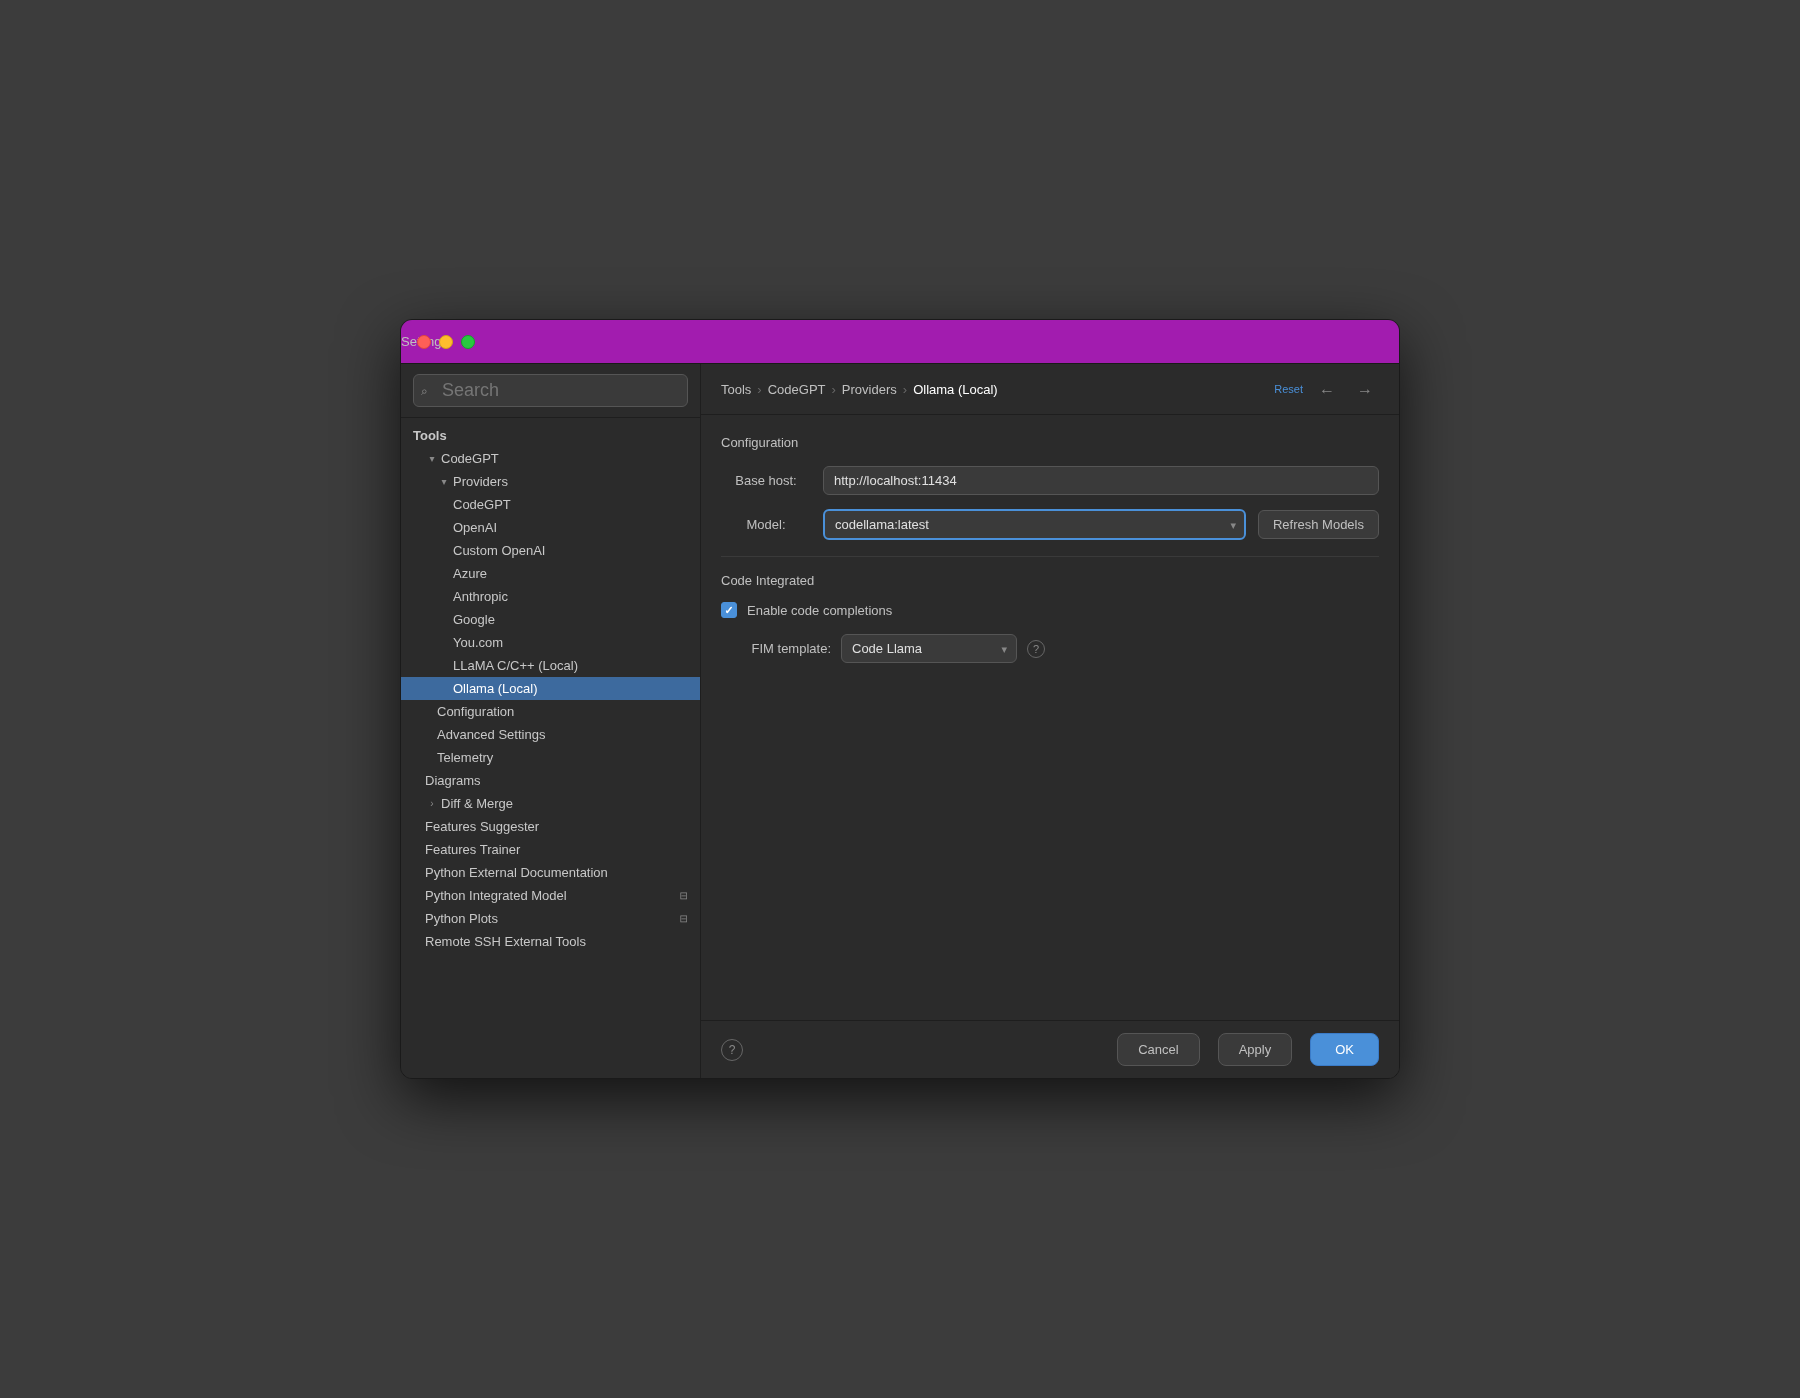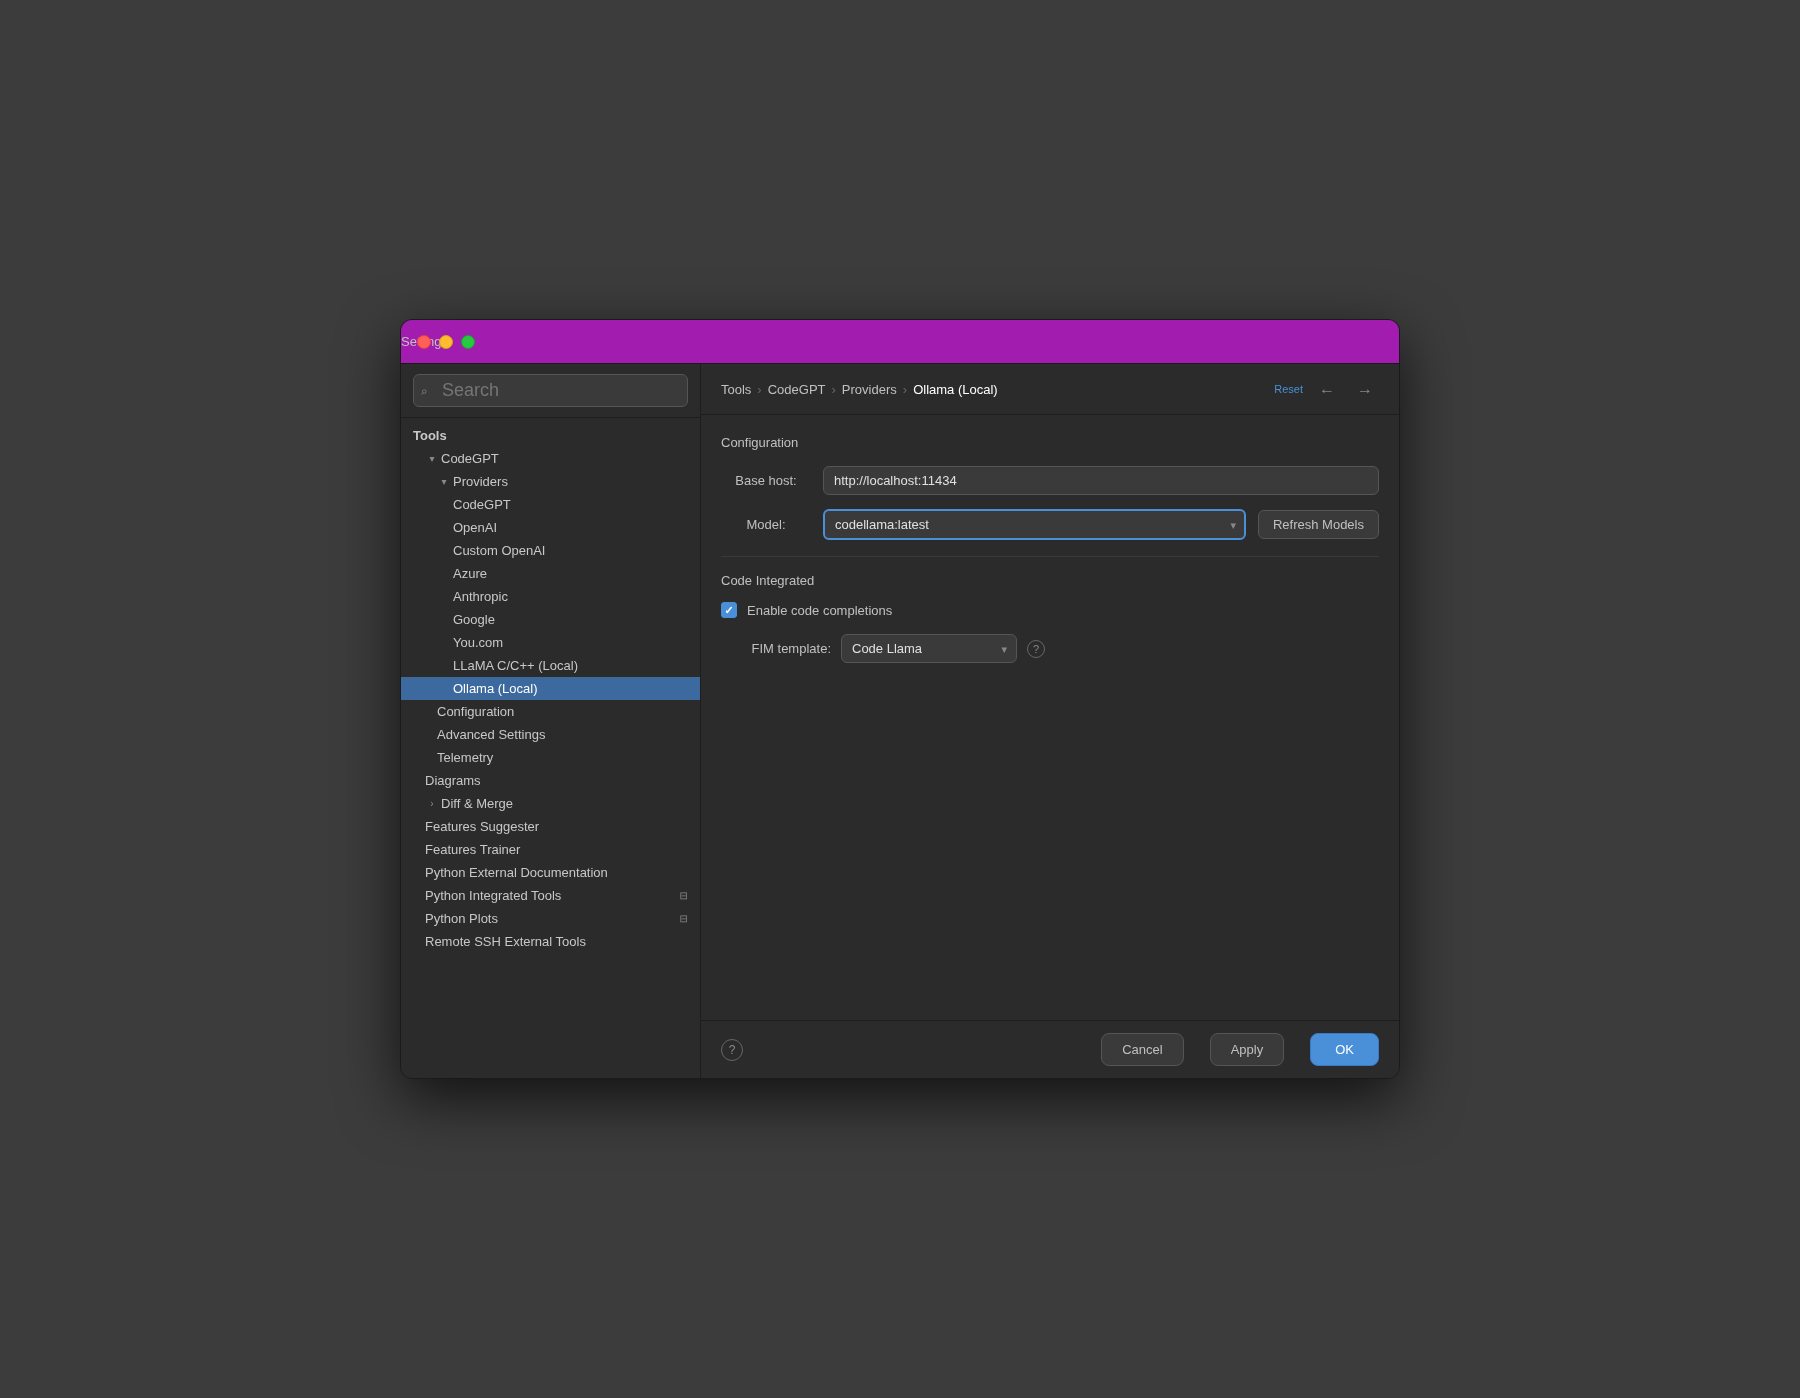--- a/index.html
+++ b/index.html
@@ -353,21 +353,21 @@
       background: none;
       color: #888;
       display: flex;
       align-items: center;
       justify-content: center;
       font-size: 12px;
       cursor: pointer;
     }
     .footer-right {
       display: flex;
-      gap: 26px;
+      gap: 18px;
     }
     .btn-cancel {
       background: #3a3a3a;
       border: 1px solid #555;
       border-radius: 8px;
       color: #c0c0c0;
       padding: 8px 20px;
       font-size: 13px;
       cursor: pointer;
     }
@@ -499,21 +499,21 @@
 
         <div class="tree-item tree-level-1">
           <span class="item-label">Features Trainer</span>
         </div>
 
         <div class="tree-item tree-level-1">
           <span class="item-label">Python External Documentation</span>
         </div>
 
         <div class="tree-item tree-level-1">
-          <span class="item-label">Python Integrated Tools</span>
+          <span class="item-label">Python Integrated Model</span>
           <span class="item-icon-right">⊟</span>
         </div>
 
         <div class="tree-item tree-level-1">
           <span class="item-label">Python Plots</span>
           <span class="item-icon-right">⊟</span>
         </div>
 
         <div class="tree-item tree-level-1">
           <span class="item-label">Remote SSH External Tools</span>

